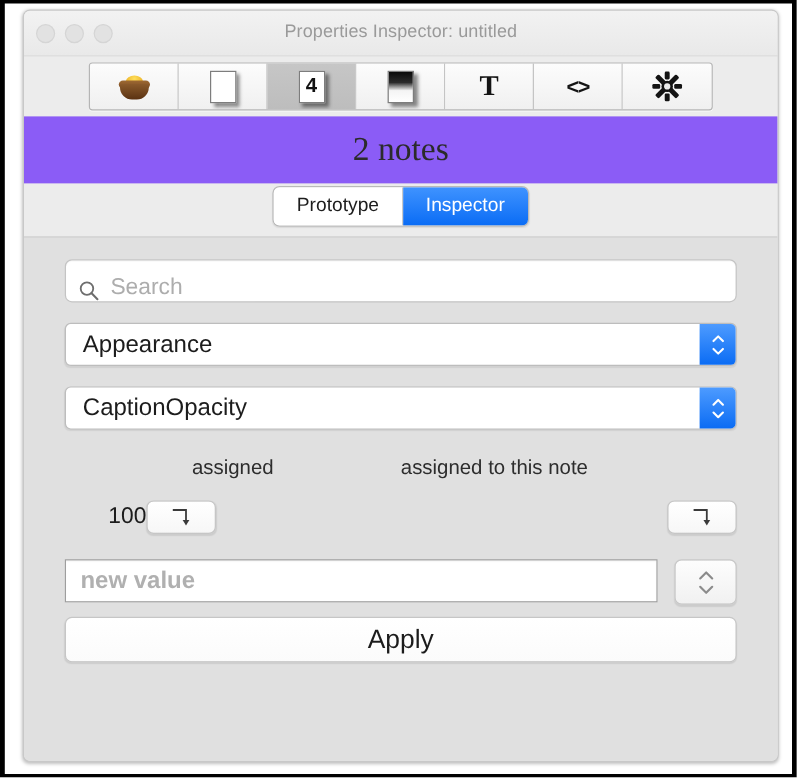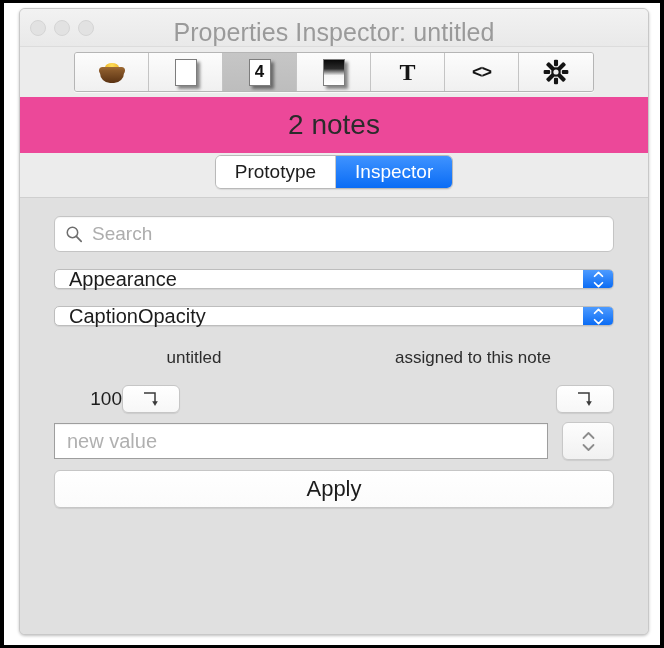--- a/index.html
+++ b/index.html
@@ -43,21 +43,21 @@
   }
   .light {
     width: 16px; height: 16px; border-radius: 50%;
     background: #e2e2e2;
     border: 1px solid #d5d5d5;
   }
   .win-title {
     position: absolute;
     left: 0; right: 0; top: 9px;
     text-align: center;
-    font-size: 25px;
+    font-size: 15px;
     color: #9a9a9a;
     letter-spacing: 0.1px;
   }
 
   
   .toolbar-area {
     height: 50px;
     background: #ececec;
     display: flex;
     align-items: center;
@@ -115,24 +115,25 @@
   }
   .ic-page.grad { background: linear-gradient(to bottom, #0a0a0a 0%, #2b2b2b 35%, #f4f4f4 62%, #ffffff 100%); }
 
   .ic-T { font-size: 24px; font-weight: bold; color: #141414; line-height: 1; font-family: "Liberation Serif", serif; }
   .ic-code { font-size: 18px; font-weight: bold; color: #141414; letter-spacing: -1px; }
   .ic-gear { width: 26px; height: 26px; }
 
   
   .headline {
     height: 56px;
-    background: #ec4899;
+    background: #8b5cf6;
     display: flex; align-items: center; justify-content: center;
     font-size: 28px;
     color: #2b2b2b;
+    font-family: Liberation Serif, serif;
   }
 
   
   .tabs-area {
     height: 44px;
     background: #ececec;
     display: flex; align-items: flex-start; justify-content: center;
     padding-top: 2px;
   }
   .tabs {
@@ -140,21 +141,21 @@
     border: 1px solid #b9b9b9;
     border-radius: 6px;
     overflow: hidden;
     box-shadow: 0 1px 1px rgba(0,0,0,0.08);
     height: 34px;
   }
   .tab {
     padding: 0 19px;
     height: 100%;
     display: flex; align-items: center; justify-content: center;
-    font-size: 19px;
+    font-size: 16px;
     color: #1d1d1d;
     background: #ffffff;
     border-right: 1px solid #c9c9c9;
   }
   .tab:last-child { border-right: none; }
   .tab.selected {
     background: linear-gradient(to bottom, #3f93ff, #0a6cf5);
     color: #ffffff;
   }
 
@@ -164,30 +165,30 @@
     border-top: 1px solid #cfcfcf;
     height: 100%;
     padding: 18px 34px 0 34px;
   }
 
   .search-field {
     height: 36px;
     background: #ffffff;
     border: 1px solid #c4c4c4;
     border-radius: 6px;
-    display: flex; align-items: center;
+    display: flex; align-items: flex-end;
     padding: 0 10px;
     box-shadow: inset 0 1px 1px rgba(0,0,0,0.04);
   }
   .search-field .sicon { width: 18px; height: 18px; margin-right: 9px; flex: 0 0 auto; }
   .search-field .ph { font-size: 19px; color: #adadad; }
 
   .popup {
     margin-top: 17px;
-    height: 20px;
+    height: 36px;
     background: #ffffff;
     border: 1px solid #bdbdbd;
     border-radius: 5px;
     display: flex; align-items: center;
     position: relative;
     padding-left: 14px;
     box-shadow: 0 1px 1px rgba(0,0,0,0.07);
   }
   .popup .label { font-size: 20px; color: #1c1c1c; }
   .popup .arrows {
@@ -201,21 +202,21 @@
   }
   .chv { width: 11px; height: 7px; }
 
   .legend-row {
     margin-top: 22px;
     display: flex;
     font-size: 17px;
     color: #2d2d2d;
   }
   .legend-default { width: 50%; text-align: center; }
-  .legend-assigned { width: 50%; text-align: center; padding-right: 2px; }
+  .legend-assigned { width: 50%; text-align: left; padding-right: 2px; }
 
   .value-row {
     margin-top: 16px;
     display: flex; align-items: center;
     height: 30px;
   }
   .value-num {
     font-size: 19px; color: #1c1c1c;
     width: 68px; text-align: right; 
   }
@@ -224,22 +225,22 @@
     background: linear-gradient(to bottom, #ffffff, #f7f7f7);
     border: 1px solid #c6c6c6;
     border-radius: 6px;
     display: flex; align-items: center; justify-content: center;
     box-shadow: 0 1px 1px rgba(0,0,0,0.09);
   }
   .elbow-btn.right { margin-left: auto; }
   .elbow-ic { width: 20px; height: 18px; }
 
   .newvalue-row {
-    margin-top: 8px;
-    display: flex; align-items: center;
+    margin-top: 20px;
+    display: flex;  font-weight: bold;
   }
   .newvalue-field {
     flex: 1;
     height: 36px;
     background: #ffffff;
     border: 1px solid #9e9e9e;
     display: flex; align-items: center;
     padding-left: 12px;
     box-shadow: inset 0 1px 1px rgba(0,0,0,0.05);
   }
@@ -369,21 +370,21 @@
           <svg class="chv" viewBox="0 0 12 8">
               <polyline points="1.5,6 6,1.5 10.5,6" fill="none" stroke="#ffffff" stroke-width="2" stroke-linecap="round" stroke-linejoin="round"></polyline>
             </svg>
           <svg class="chv" viewBox="0 0 12 8">
               <polyline points="1.5,2 6,6.5 10.5,2" fill="none" stroke="#ffffff" stroke-width="2" stroke-linecap="round" stroke-linejoin="round"></polyline>
             </svg>
         </span>
       </div>
 
       <div class="legend-row">
-        <span class="legend-default">untitled</span>
+        <span class="legend-default">assigned</span>
         <span class="legend-assigned">assigned to this note</span>
       </div>
 
       <div class="value-row">
         <span class="value-num">100</span>
         <div class="elbow-btn">
           <svg class="elbow-ic" viewBox="0 0 20 18">
             <polyline points="3,3 14,3 14,12" fill="none" stroke="#3a3a3a" stroke-width="1.5"></polyline>
             <polygon points="14,16 11.2,11.3 16.8,11.3" fill="#3a3a3a"></polygon>
           </svg>

